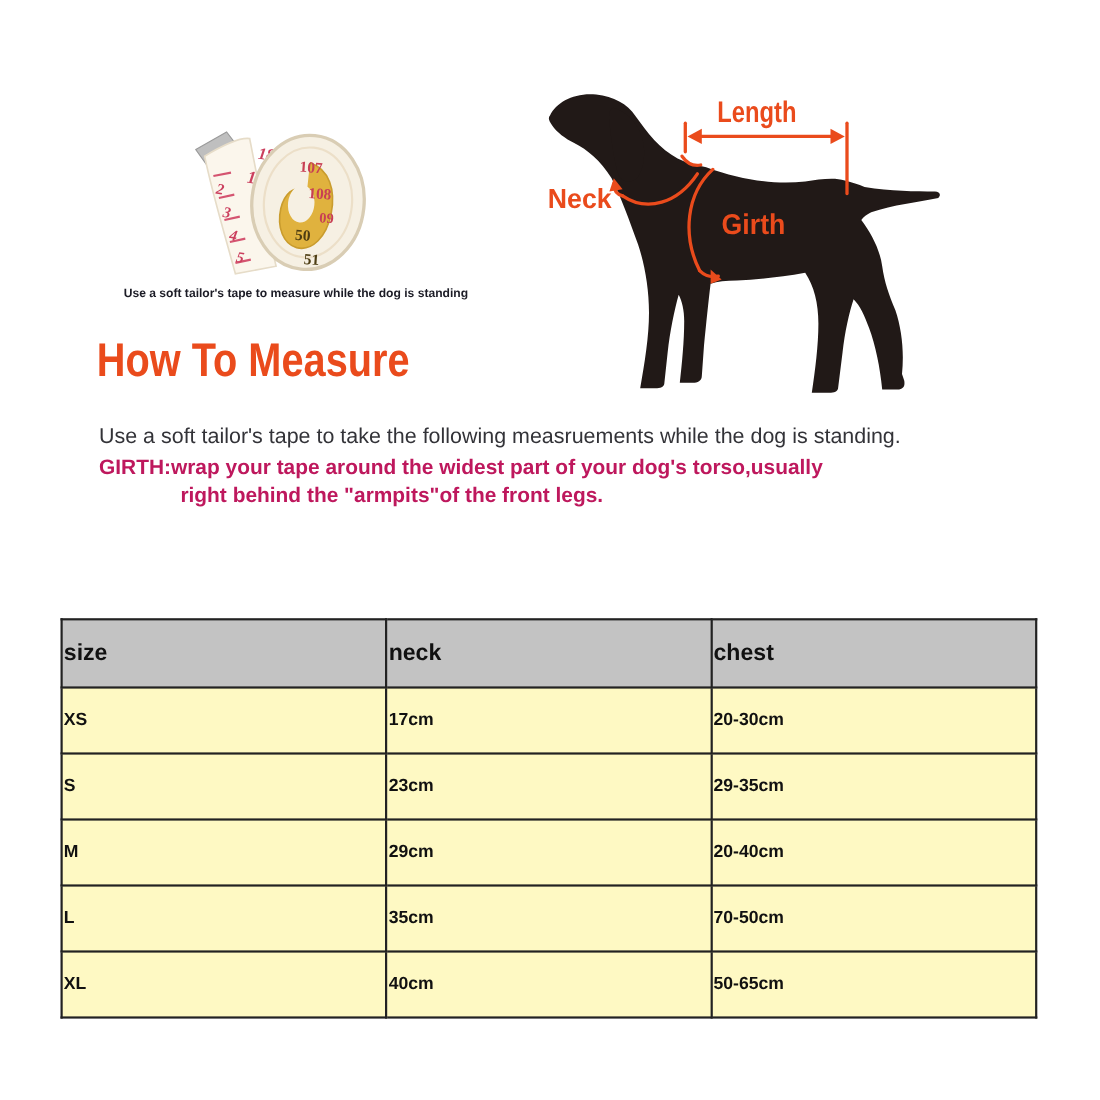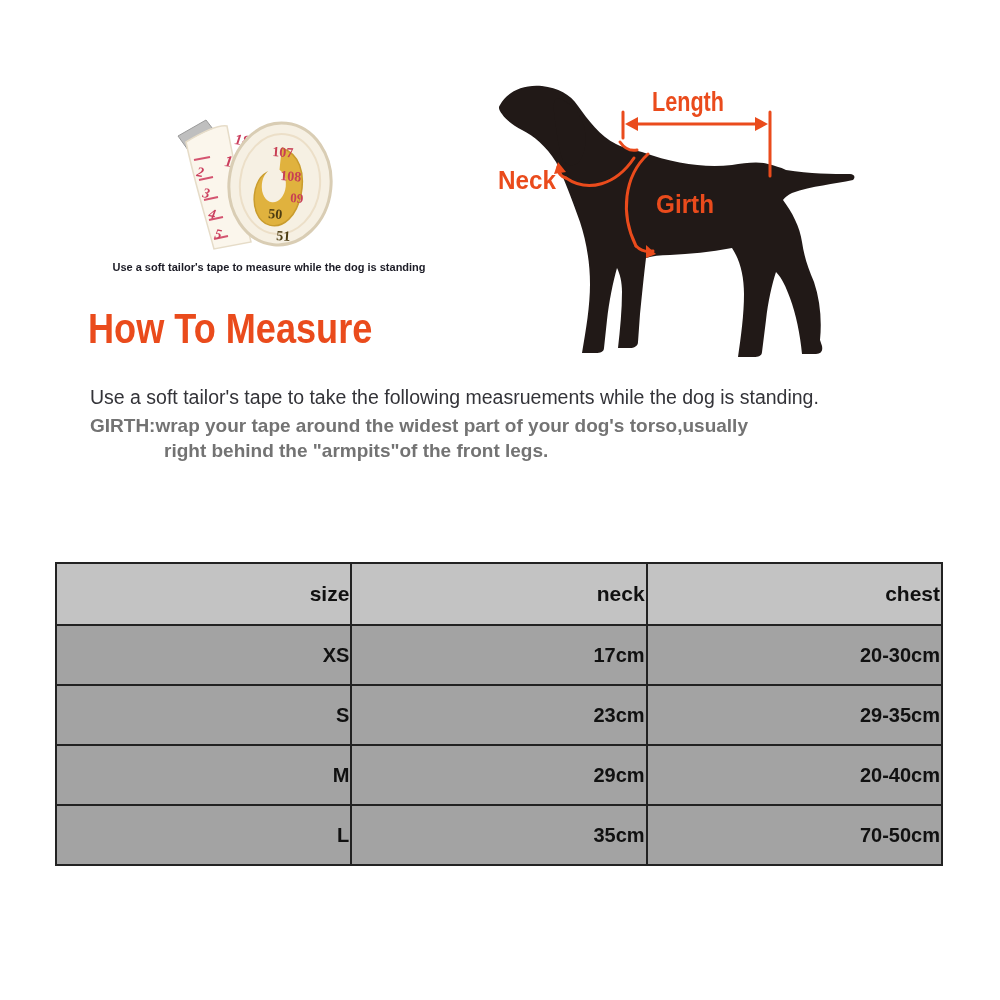--- a/index.html
+++ b/index.html
@@ -15,30 +15,30 @@
   #dog-figure{position:absolute;left:470px;top:62px;width:440px;height:308px;}
   .annot-text{font-weight:bold;}
 
   
   #howto-heading{position:absolute;left:88px;top:304px;font-size:43px;font-weight:bold;
                  color:#ea4b1c;transform:scaleX(0.84);transform-origin:left top;
                  letter-spacing:0px;white-space:nowrap;}
   #howto-intro{position:absolute;left:90px;top:366px;width:870px;font-size:19.5px;
                color:#333338;white-space:nowrap;margin-top:20px;}
   #definitions{position:absolute;left:90px;top:413px;font-size:19px;font-weight:bold;
-               color:#737373;line-height:25px;white-space:nowrap;}
+               color:#be185d;line-height:25px;white-space:nowrap;}
   #definitions .indent{padding-left:74px;}
 
   
   #size-table{position:absolute;left:55px;top:562px;width:888px;border-collapse:collapse;
               table-layout:fixed;}
-  #size-table th,#size-table td{border:2px solid #222;text-align:right;vertical-align:middle;
+  #size-table th,#size-table td{border:2px solid #222;text-align:left;vertical-align:middle;
               font-weight:bold;color:#111;}
   #size-table th{background:#c3c3c3;height:58px;font-size:21px;}
-  #size-table td{height:56px;font-size:20px;background:#a3a3a3;margin-top:16px;}
+  #size-table td{height:56px;font-size:16px;background:#fef9c3;margin-top:16px;}
 </style>
 </head>
 <body>
 
 <div id="canvas">
 
   <div id="tape-figure">
     <svg width="200" height="170" viewBox="0 0 200 170">
 
       <polygon points="28,40 56,24 66,37 38,54" fill="#bfbfbf" stroke="#9a9a9a" stroke-width="1"></polygon>
@@ -162,16 +162,21 @@
       <tr>
         <td>M</td>
         <td>29cm</td>
         <td>20-40cm</td>
       </tr>
       <tr>
         <td>L</td>
         <td>35cm</td>
         <td>70-50cm</td>
       </tr>
+      <tr>
+        <td>XL</td>
+        <td>40cm</td>
+        <td>50-65cm</td>
+      </tr>
     </tbody>
   </table>
 
 </div>
 
 </body></html>

